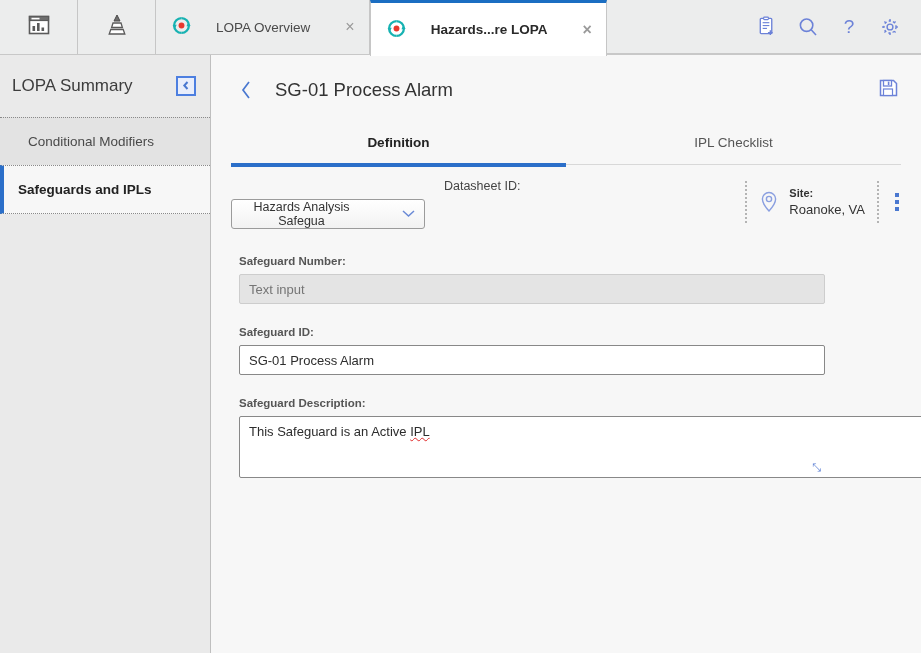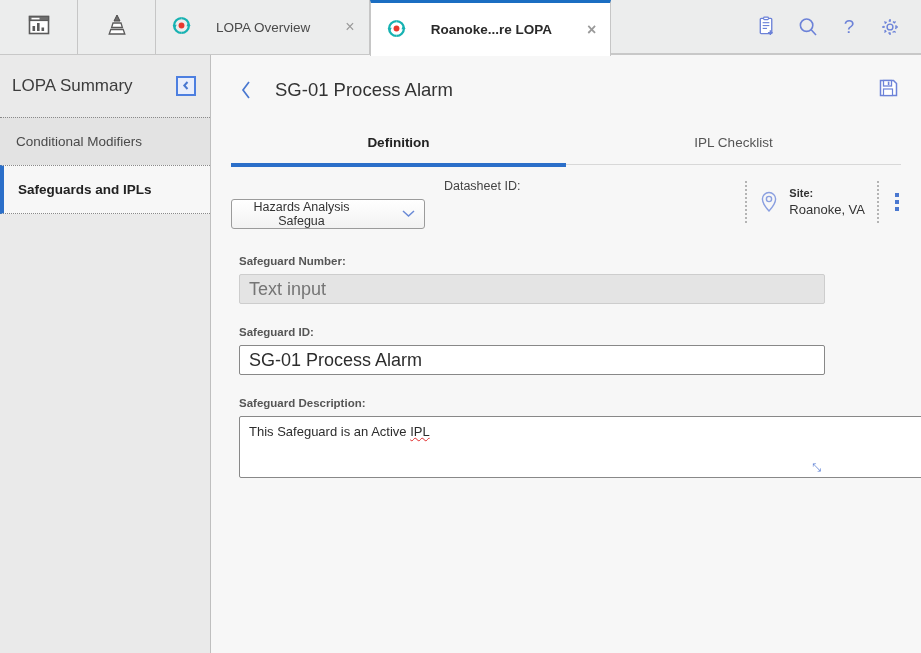--- a/index.html
+++ b/index.html
@@ -103,21 +103,21 @@
     flex: 1;
   }
   .collapse-btn {
     width: 20px; height: 20px;
     border: 2px solid #4d7fe0;
     background: #e9eefb;
     display: flex; align-items: center; justify-content: center;
     cursor: pointer;
   }
   .sb-item {
-    padding: 16px 16px;
+    padding: 16px 28px;
     font-size: 13.5px;
     color: #4a4a4a;
     cursor: pointer;
     border-top: 1px dotted #8a8a8a;
     position: relative;
   }
   .sb-item.shade { background: #e3e3e3; }
   .sb-item.selected {
     background: #f7f7f7;
     color: #222;
@@ -254,21 +254,21 @@
     font-weight: bold;
     color: #555;
     margin-bottom: 7px;
   }
   .finput {
     width: 586px;
     height: 30px;
     border: 1px solid #888;
     border-radius: 2px;
     background: #fff;
-    font-size: 18px;
+    font-size: 13px;
     color: #2d2d2d;
     padding: 0 9px;
     font-family: "Liberation Sans", sans-serif;
   }
   .finput.disabled {
     background: #e4e4e4;
     border: 1px solid #cdcdcd;
     color: #9b9b9b;
   }
   .ftext {
@@ -364,21 +364,21 @@
         <svg width="19" height="19" viewBox="0 0 20 20">
           <path d="M10 2.2 A7.8 7.8 0 0 1 17.8 10" stroke="#17b2b2" stroke-width="2.4" fill="none"></path>
           <path d="M17.8 10 A7.8 7.8 0 0 1 10 17.8" stroke="#17b2b2" stroke-width="2.4" fill="none"></path>
           <path d="M10 17.8 A7.8 7.8 0 0 1 2.2 10" stroke="#17b2b2" stroke-width="2.4" fill="none"></path>
           <path d="M2.2 10 A7.8 7.8 0 0 1 10 2.2" stroke="#17b2b2" stroke-width="2.4" fill="none"></path>
           <polygon points="17.2,6.6 19.6,10.6 15.2,10.8" fill="#17b2b2"></polygon>
           <polygon points="3,13.4 0.6,9.4 5,9.2" fill="#17b2b2"></polygon>
           <circle cx="10" cy="10" r="3.1" fill="#e8382d"></circle>
         </svg>
       </span>
-      <span class="tab-label">Roanoke...re LOPA</span>
+      <span class="tab-label">Hazards...re LOPA</span>
       <span class="tab-close">×</span>
     </div>
 
   </div>
 
   <div class="tabspacer"></div>
 
   <div class="topright">
     <span class="ti">
       <svg width="21" height="21" viewBox="0 0 22 22">

